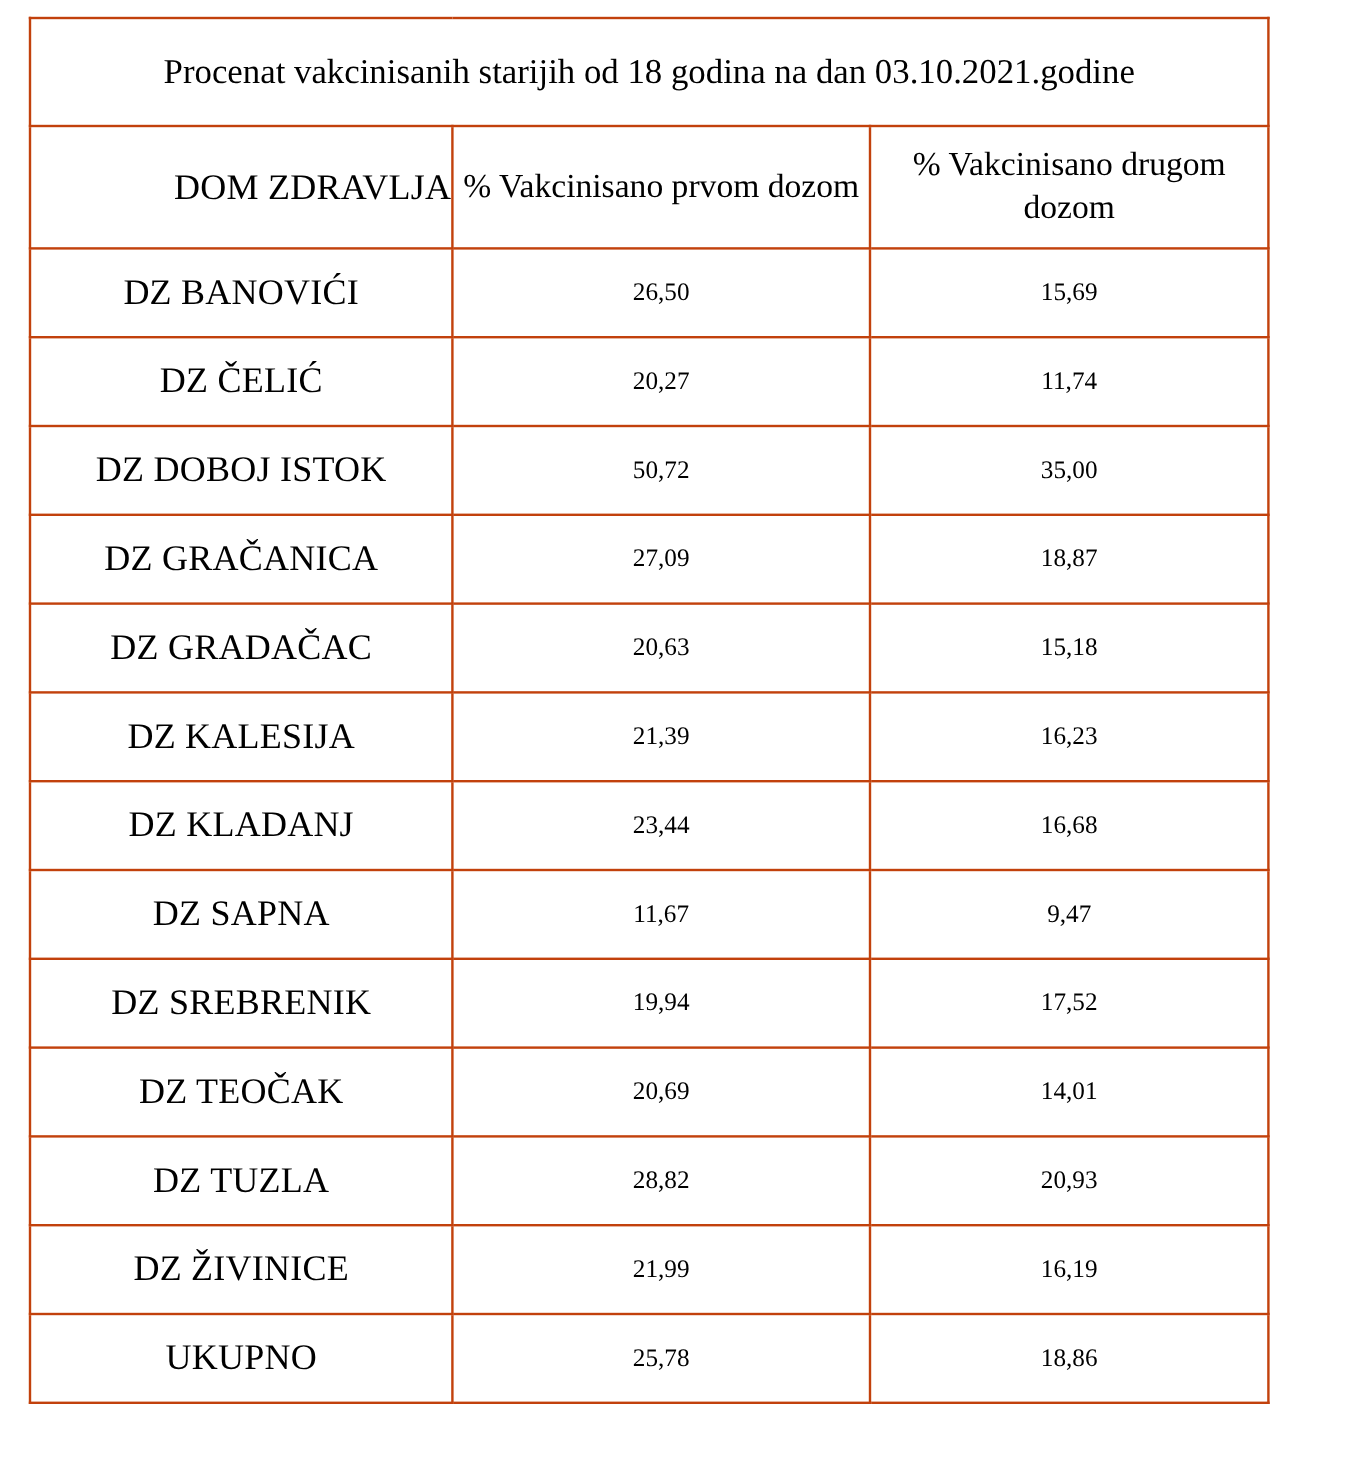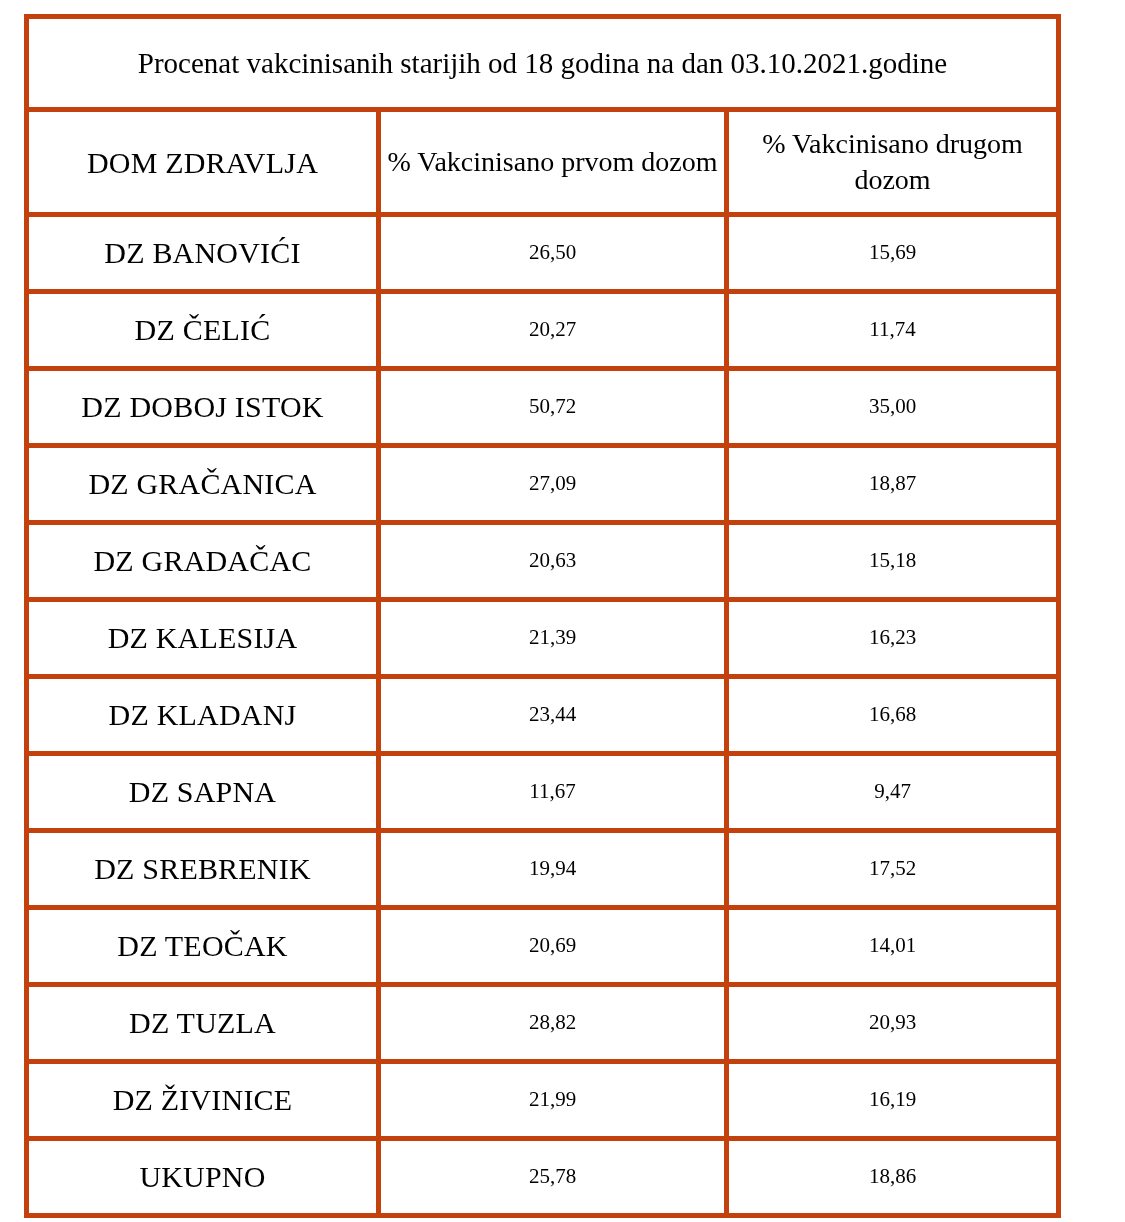--- a/index.html
+++ b/index.html
@@ -25,21 +25,21 @@
     top: 14px;
     width: 1032px;
   }
   table.vax {
     border-collapse: collapse;
     table-layout: fixed;
     width: 1032px;
     background: #ffffff;
   }
   table.vax td {
-    border: 5px solid #c2410c;
+    border: 2px solid #c2410c;
     padding: 0;
     text-align: center;
     vertical-align: middle;
     font-family: "Liberation Serif", serif;
     font-weight: 400;
     color: #000000;
   }
   .col-name { width: 352px; }
   .col-first { width: 348px; }
   .col-second { width: 332px; }
@@ -52,20 +52,21 @@
   }
   td.head-cell {
     height: 100px;
     font-size: 28px;
     line-height: 1.3;
     padding: 6px 12px;
   }
   td.head-cell.name {
     font-size: 30px;
     letter-spacing: 0.2px;
+    text-align: right;
   }
   td.data-cell {
     height: 72px;
     font-size: 30px;
     line-height: 1.2;
     padding: 2px 8px;
     margin-top: 15px;
   }
   td.data-cell.name {
     letter-spacing: 0.2px;

